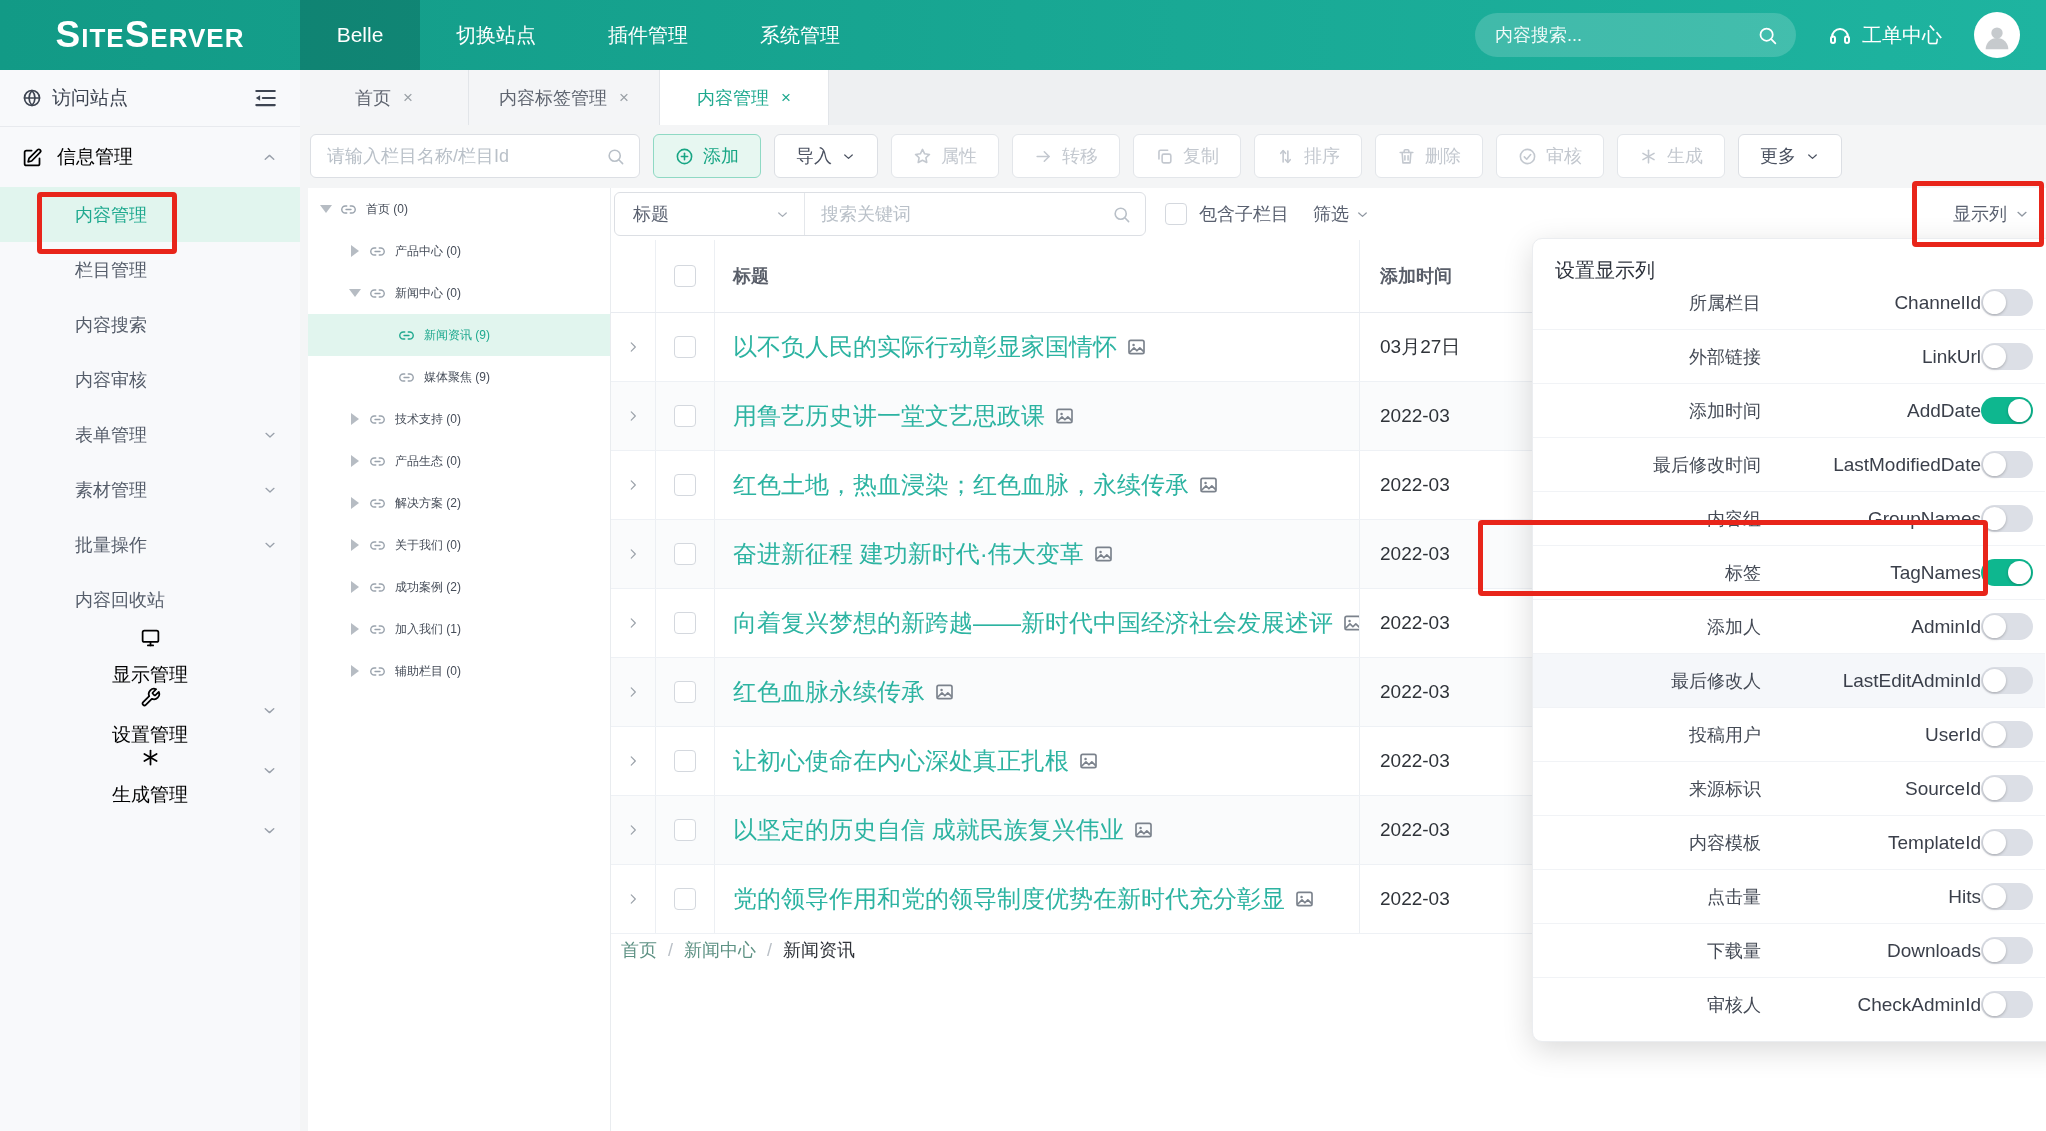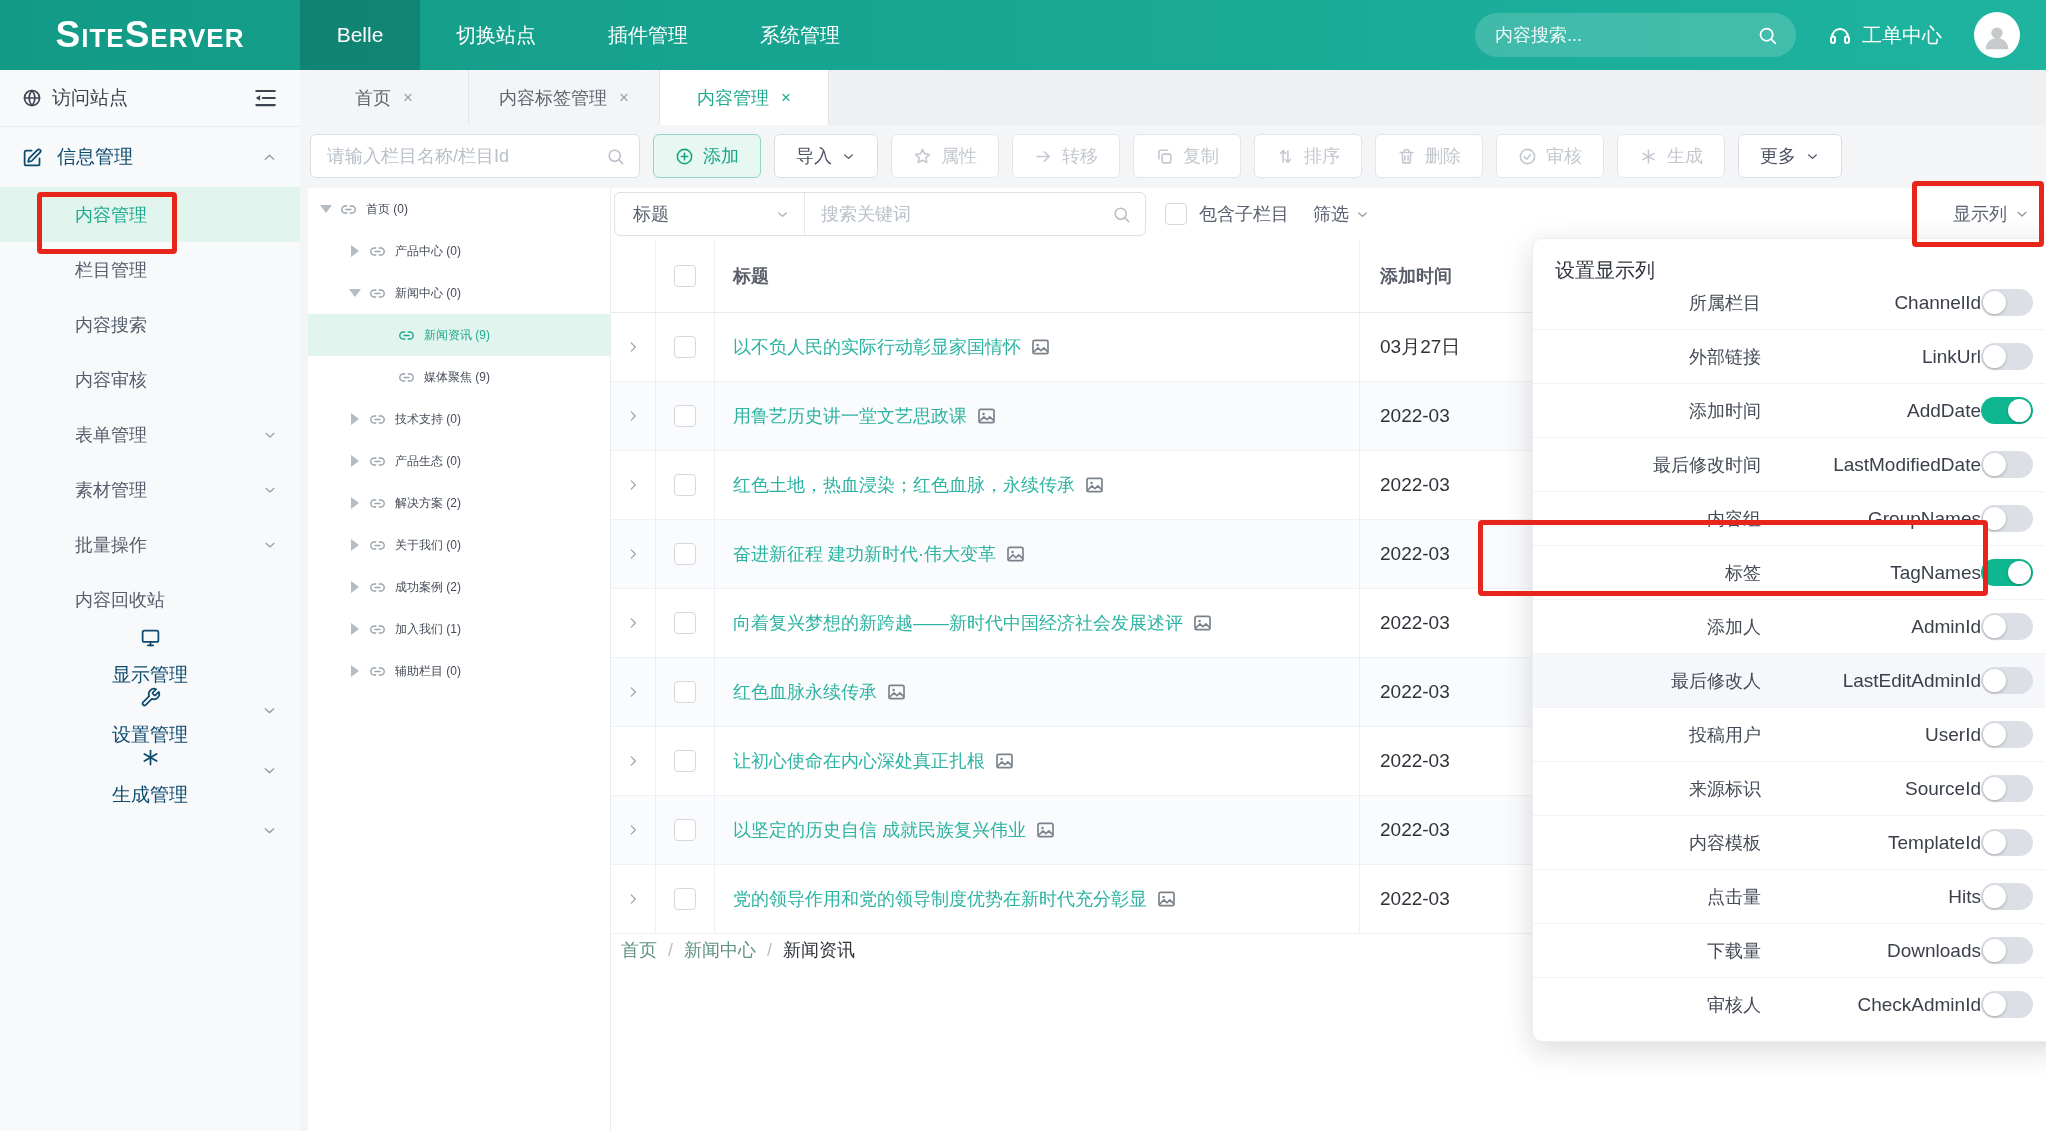--- a/index.html
+++ b/index.html
@@ -23,21 +23,21 @@
   .work-order{display:flex;align-items:center;gap:10px;font-size:20px;cursor:pointer;}
   .work-order .ic{width:24px;height:24px;}
   .avatar{width:46px;height:46px;border-radius:50%;background:#fff;display:flex;align-items:center;justify-content:center;overflow:hidden;}
   .avatar .ic{width:34px;height:34px;color:#c6cacd;margin-top:6px;}
 
   
   .sidebar{position:absolute;left:0;top:70px;width:300px;bottom:0;background:#f8f9fb;}
   .visit-row{height:56px;display:flex;align-items:center;padding:0 22px;border-bottom:1px solid #e8eaee;color:#3e4552;font-size:19px;gap:10px;}
   .visit-row .ic{width:20px;height:20px;}
   .visit-row .collapse{margin-left:auto;width:26px;height:26px;color:#3e4552;cursor:pointer;}
-  .side-group{height:60px;display:flex;align-items:center;padding:0 22px;gap:14px;font-size:19px;color:#0c4a6e;cursor:pointer;}
+  .side-group{height:60px;display:flex;align-items:center;padding:0 22px;gap:14px;font-size:19px;color:#000000;cursor:pointer;}
   .side-group .ic{width:21px;height:21px;}
   .side-group .chev{margin-left:auto;width:17px;height:17px;color:#9aa1ab;}
   .sub-item{height:55px;display:flex;align-items:center;padding-left:75px;padding-right:22px;font-size:18px;color:#555d6a;cursor:pointer;}
   .sub-item .chev{margin-left:auto;width:16px;height:16px;color:#9aa1ab;}
   .sub-item.sel{background:var(--selected-bg);color:var(--accent);}
   .bottom-groups .side-group{height:60px;flex-direction:column;}
 
   
   .tabbar{position:absolute;left:300px;top:70px;right:0;height:55px;background:#eef0f2;display:flex;}
   .tab{display:flex;align-items:center;justify-content:center;gap:12px;padding:0 30px;min-width:108px;background:#f4f5f7;border-right:1px solid #e2e5e9;font-size:18px;color:#5f6570;cursor:pointer;}
@@ -88,21 +88,21 @@
   .cols-btn .chev{width:16px;height:16px;color:#8f97a1;}
 
   .thead{height:72px;display:flex;align-items:center;border-bottom:1px solid #e8ebf0;font-weight:700;color:#595e69;font-size:18px;}
   .c-expand{width:44px;height:100%;border-right:1px solid #eceff3;display:flex;align-items:center;justify-content:center;flex:none;}
   .c-cb{width:58px;height:100%;border-right:1px solid #eceff3;display:flex;align-items:center;justify-content:center;flex:none;}
   .c-title{width:645px;height:100%;border-right:1px solid #eceff3;display:flex;align-items:center;padding-left:18px;flex:none;box-sizing:border-box;}
   .c-date{flex:1;height:100%;display:flex;align-items:center;padding-left:20px;}
   .trow{height:68px;display:flex;align-items:center;border-bottom:1px solid #eef1f5;}
   .trow.alt{background:#fafbfc;}
   .trow .c-expand .ic{width:14px;height:14px;color:#9aa1a9;cursor:pointer;}
-  .title-link{color:var(--link);font-size:18px;cursor:pointer;display:flex;align-items:center;gap:9px;white-space:nowrap;overflow:hidden;}
+  .title-link{color:var(--link);font-size:24px;cursor:pointer;display:flex;align-items:center;gap:9px;white-space:nowrap;overflow:hidden;}
   .title-link .ic{width:21px;height:20px;color:#7b828c;flex:none;}
   .date-val{font-size:19px;color:#2f3339;white-space:nowrap;}
   .breadcrumb{position:absolute;left:10px;top:740px;height:44px;display:flex;align-items:center;gap:11px;font-size:18px;}
   .bc-link{color:#5e9284;cursor:pointer;}
   .bc-sep{color:#b9bfc6;}
   .bc-cur{color:#2f3339;}
 
   
   .panel{position:absolute;left:1532px;top:238px;width:542px;height:802px;background:#fff;border:1px solid #ebedf0;border-radius:10px;box-shadow:0 8px 30px rgba(0,0,0,0.15);z-index:50;text-align:right;}
   .panel-title{position:absolute;left:22px;top:18px;font-size:20px;color:#2d323c;}

